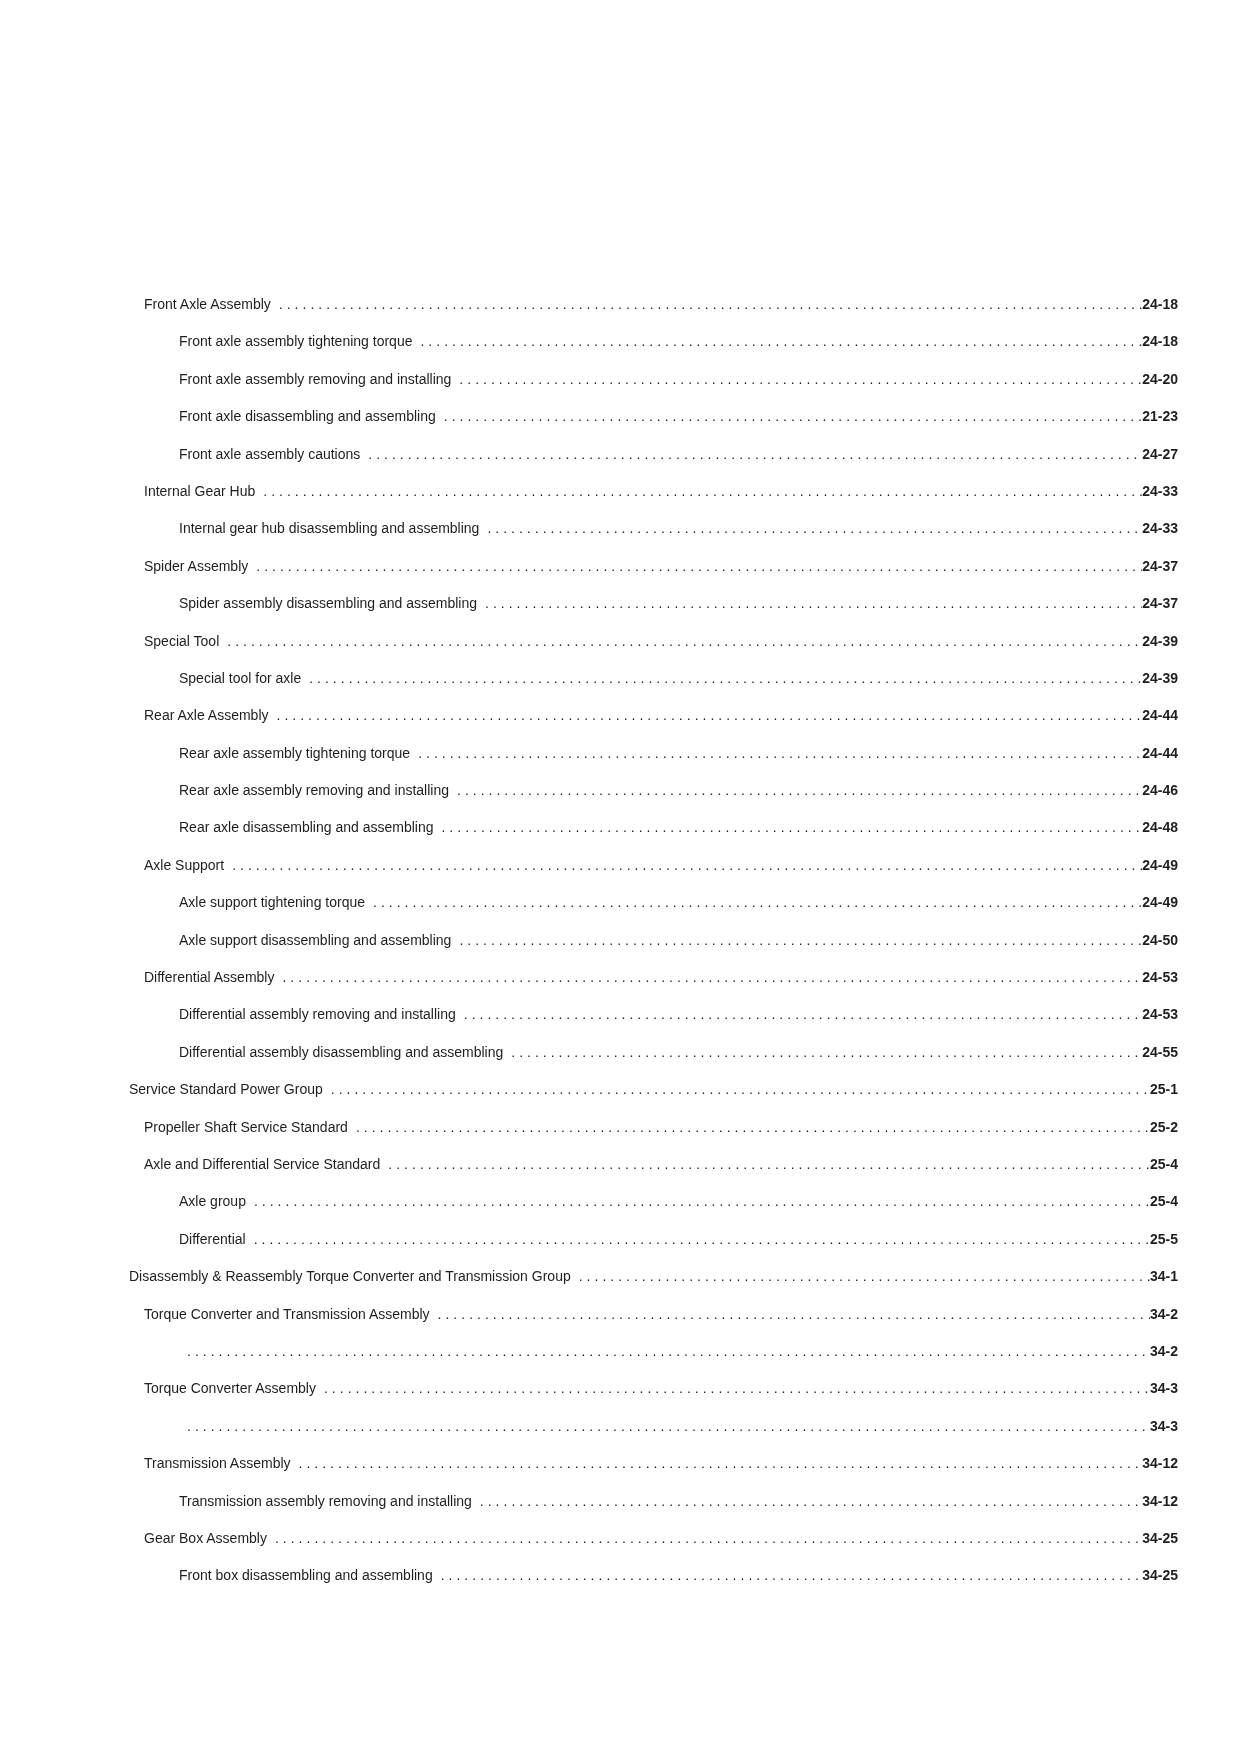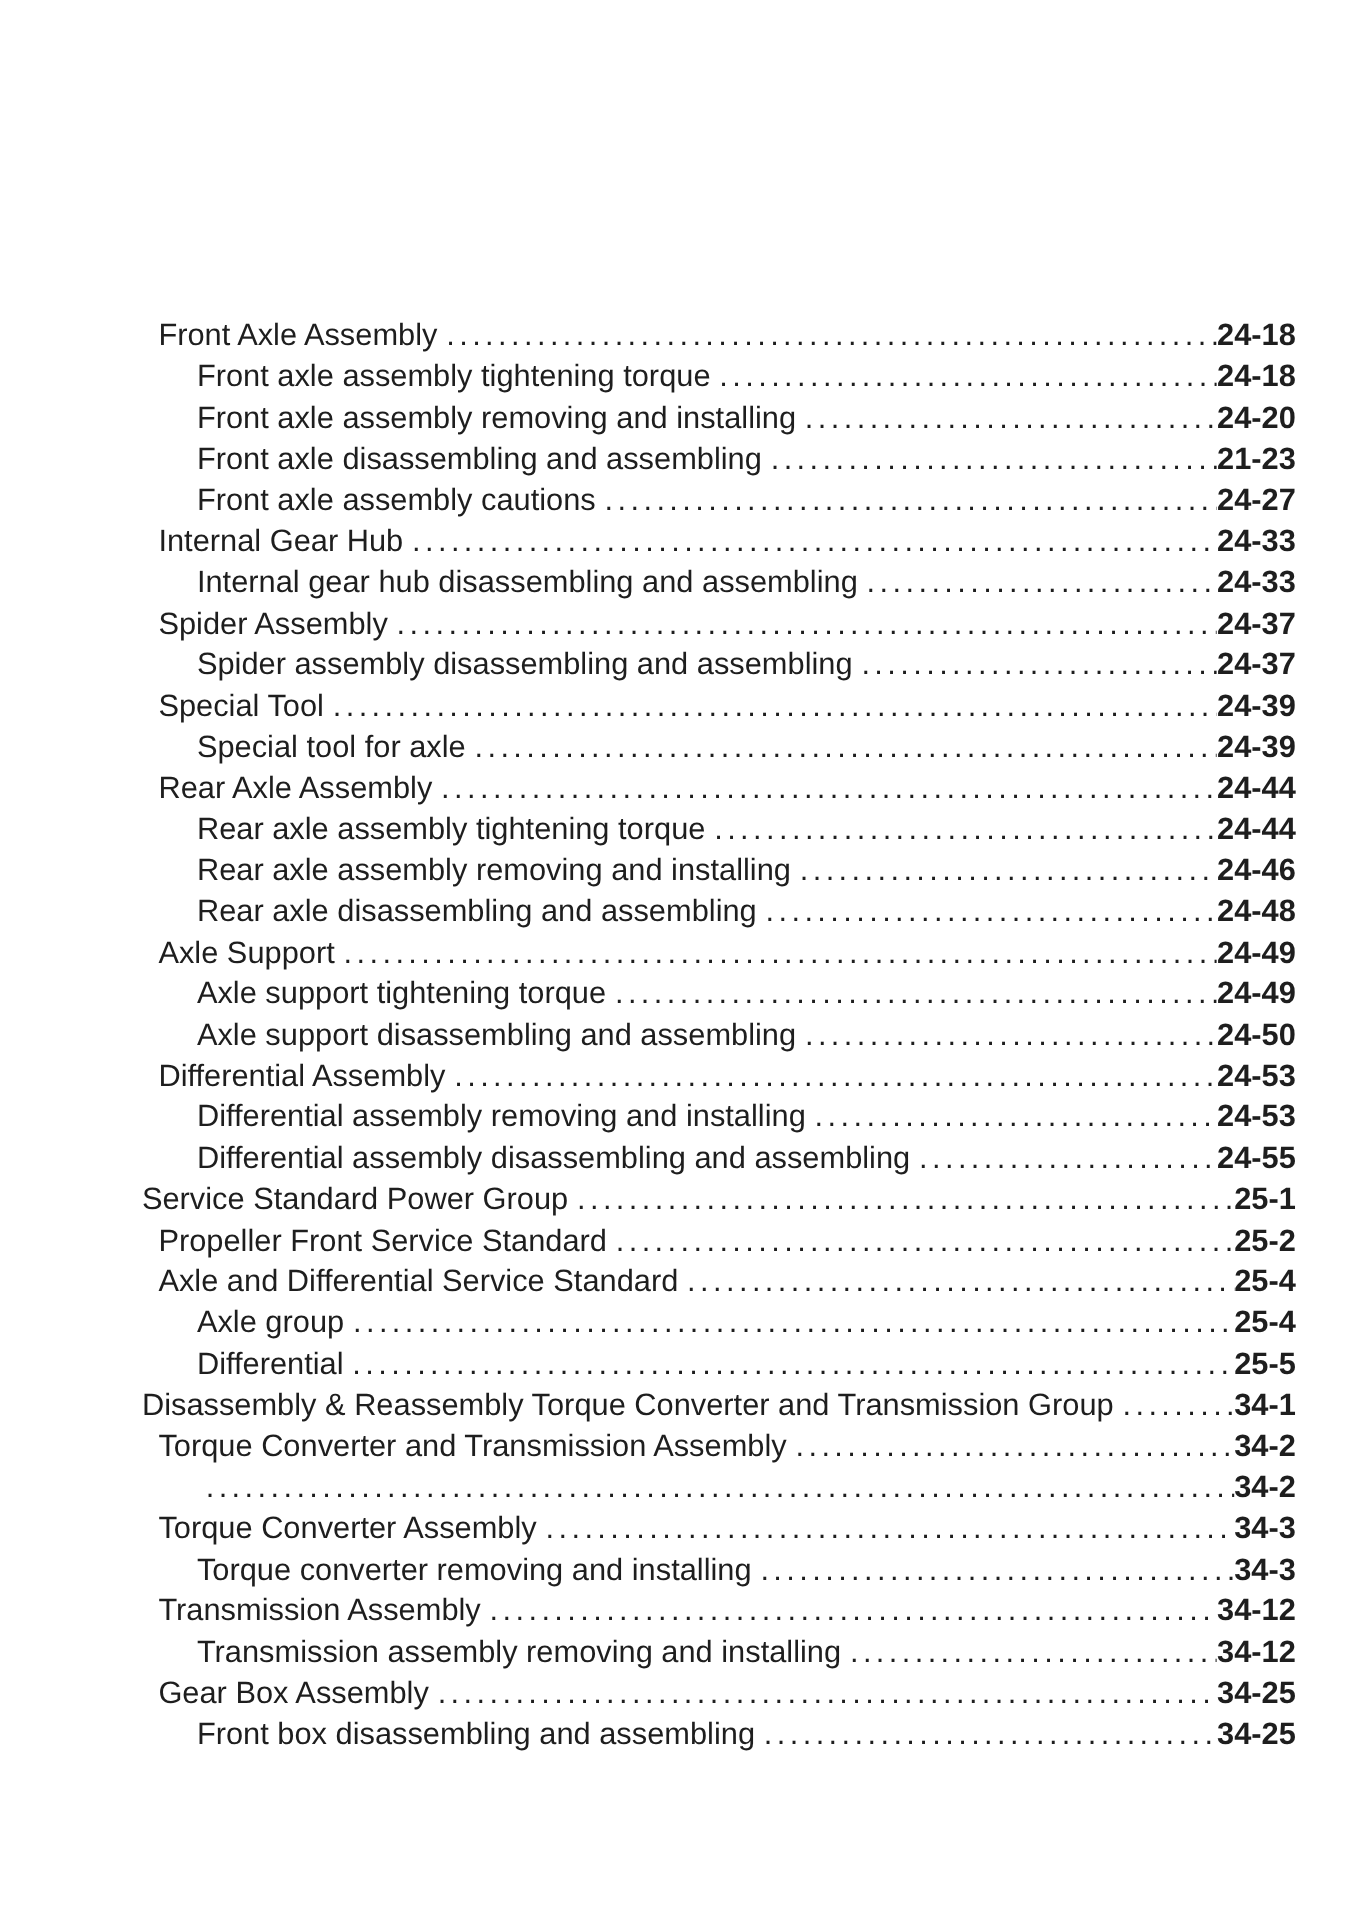--- a/index.html
+++ b/index.html
@@ -24,21 +24,21 @@
     position: absolute;
     left: 117px;
     top: 286px;
     width: 1061px;
   }
   .toc-row {
     display: flex;
     align-items: baseline;
     height: 37.4px;
     line-height: 37.4px;
-    font-size: 28px;
+    font-size: 14px;
     white-space: nowrap;
     justify-content: center;
   }
   .toc-row.level-0 { padding-left: 0; margin-left: 12px; }
   .toc-row.level-1 { padding-left: 27px; }
   .toc-row.level-2 { padding-left: 62px; }
   .toc-title {
     flex: 0 0 auto;
     white-space: nowrap;
   }
@@ -167,21 +167,21 @@
     <span class="toc-title">Differential assembly disassembling and assembling</span>
     <span class="toc-leader" aria-hidden="true">............................................................................................................................................................................................................................</span>
     <span class="toc-page">24-55</span>
   </div>
       <div class="toc-row level-0">
     <span class="toc-title">Service Standard Power Group</span>
     <span class="toc-leader" aria-hidden="true">............................................................................................................................................................................................................................</span>
     <span class="toc-page">25-1</span>
   </div>
       <div class="toc-row level-1">
-    <span class="toc-title">Propeller Front Service Standard</span>
+    <span class="toc-title">Propeller Shaft Service Standard</span>
     <span class="toc-leader" aria-hidden="true">............................................................................................................................................................................................................................</span>
     <span class="toc-page">25-2</span>
   </div>
       <div class="toc-row level-1">
     <span class="toc-title">Axle and Differential Service Standard</span>
     <span class="toc-leader" aria-hidden="true">............................................................................................................................................................................................................................</span>
     <span class="toc-page">25-4</span>
   </div>
       <div class="toc-row level-2">
     <span class="toc-title">Axle group</span>
@@ -206,21 +206,20 @@
       <div class="toc-row level-2">
     <span class="toc-leader" aria-hidden="true">............................................................................................................................................................................................................................</span>
     <span class="toc-page">34-2</span>
   </div>
       <div class="toc-row level-1">
     <span class="toc-title">Torque Converter Assembly</span>
     <span class="toc-leader" aria-hidden="true">............................................................................................................................................................................................................................</span>
     <span class="toc-page">34-3</span>
   </div>
       <div class="toc-row level-2">
-    <span class="toc-title">Torque converter removing and installing</span>
     <span class="toc-leader" aria-hidden="true">............................................................................................................................................................................................................................</span>
     <span class="toc-page">34-3</span>
   </div>
       <div class="toc-row level-1">
     <span class="toc-title">Transmission Assembly</span>
     <span class="toc-leader" aria-hidden="true">............................................................................................................................................................................................................................</span>
     <span class="toc-page">34-12</span>
   </div>
       <div class="toc-row level-2">
     <span class="toc-title">Transmission assembly removing and installing</span>

